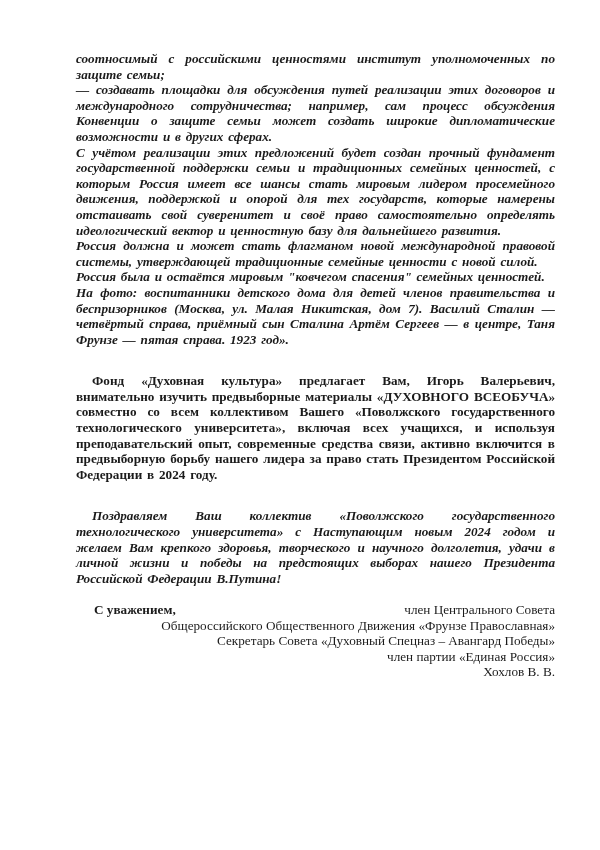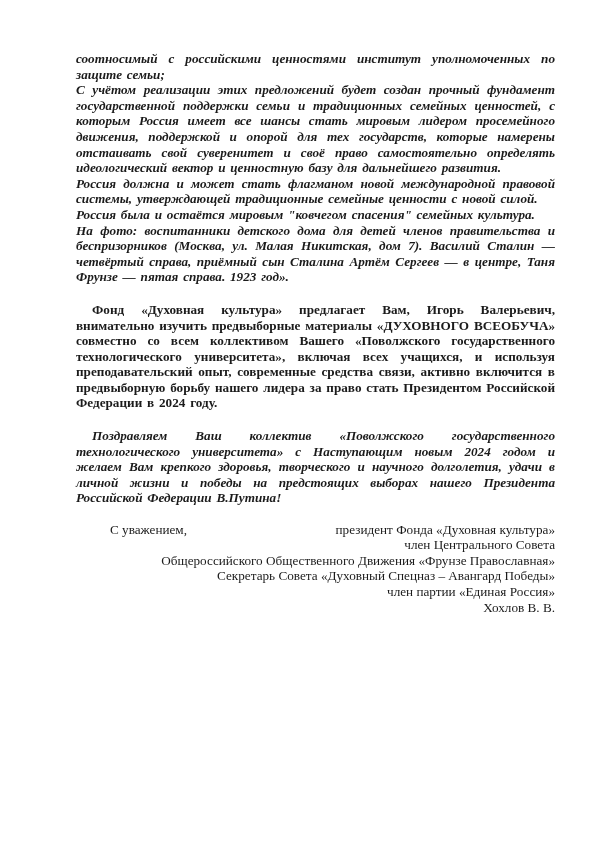--- a/index.html
+++ b/index.html
@@ -30,65 +30,66 @@
     font-style: italic;
   }
   .bold {
     font-weight: bold;
     font-style: normal;
   }
   .indent {
     text-indent: 16px;
   }
   .gap {
-    margin-top: 17px;
+    margin-top: 26px;
   }
   .closing {
     position: relative;
     margin-top: 15.6px;
     font-weight: normal;
     font-style: normal;
   }
   .salutation {
     position: absolute;
-    left: 34px;
+    left: 18px;
     top: 0;
     white-space: nowrap;
+    font-weight: bold;
   }
   .signature-block {
     text-align: right;
   }
   .signature-block div {
     white-space: nowrap;
   }
 </style>
 </head>
 <body>
 
 <div class="page">
 
   <p class="para bold-italic">соотносимый с российскими ценностями институт уполномоченных по защите семьи;</p>
 
+  <p class="para bold-italic">— создавать площадки для обсуждения путей реализации этих договоров и международного сотрудничества; например, сам процесс обсуждения Конвенции о защите семьи может создать широкие дипломатические возможности и в других сферах.</p>
 
   <p class="para bold-italic">С учётом реализации этих предложений будет создан прочный фундамент государственной поддержки семьи и традиционных семейных ценностей, с которым Россия имеет все шансы стать мировым лидером просемейного движения, поддержкой и опорой для тех государств, которые намерены отстаивать свой суверенитет и своё право самостоятельно определять идеологический вектор и ценностную базу для дальнейшего развития.</p>
 
   <p class="para bold-italic">Россия должна и может стать флагманом новой международной правовой системы, утверждающей традиционные семейные ценности с новой силой.</p>
 
-  <p class="para bold-italic">Россия была и остаётся мировым "ковчегом спасения" семейных культура.</p>
+  <p class="para bold-italic">Россия была и остаётся мировым "ковчегом спасения" семейных ценностей.</p>
 
   <p class="para bold-italic">На фото: воспитанники детского дома для детей членов правительства и беспризорников (Москва, ул. Малая Никитская, дом 7). Василий Сталин — четвёртый справа, приёмный сын Сталина Артём Сергеев — в центре, Таня Фрунзе — пятая справа. 1923 год».</p>
 
   <p class="para bold indent gap">Фонд «Духовная культура» предлагает Вам, Игорь Валерьевич, внимательно изучить предвыборные материалы «ДУХОВНОГО ВСЕОБУЧА» совместно со всем коллективом Вашего «Поволжского государственного технологического университета», включая всех учащихся, и используя преподавательский опыт, современные средства связи, активно включится в предвыборную борьбу нашего лидера за право стать Президентом Российской Федерации в 2024 году.</p>
 
   <p class="para bold-italic indent gap">Поздравляем Ваш коллектив «Поволжского государственного технологического университета» с Наступающим новым 2024 годом и желаем Вам крепкого здоровья, творческого и научного долголетия, удачи в личной жизни и победы на предстоящих выборах нашего Президента Российской Федерации В.Путина!</p>
 
   <div class="closing">
     <span class="salutation">С уважением,</span>
     <div class="signature-block">
-      <div>президент Фонда «Духовная культура»</div>
       <div>член Центрального Совета</div>
       <div>Общероссийского Общественного Движения «Фрунзе Православная»</div>
       <div>Секретарь Совета «Духовный Спецназ – Авангард Победы»</div>
       <div>член партии «Единая Россия»</div>
       <div>Хохлов В. В.</div>
     </div>
   </div>
 
 </div>
 

